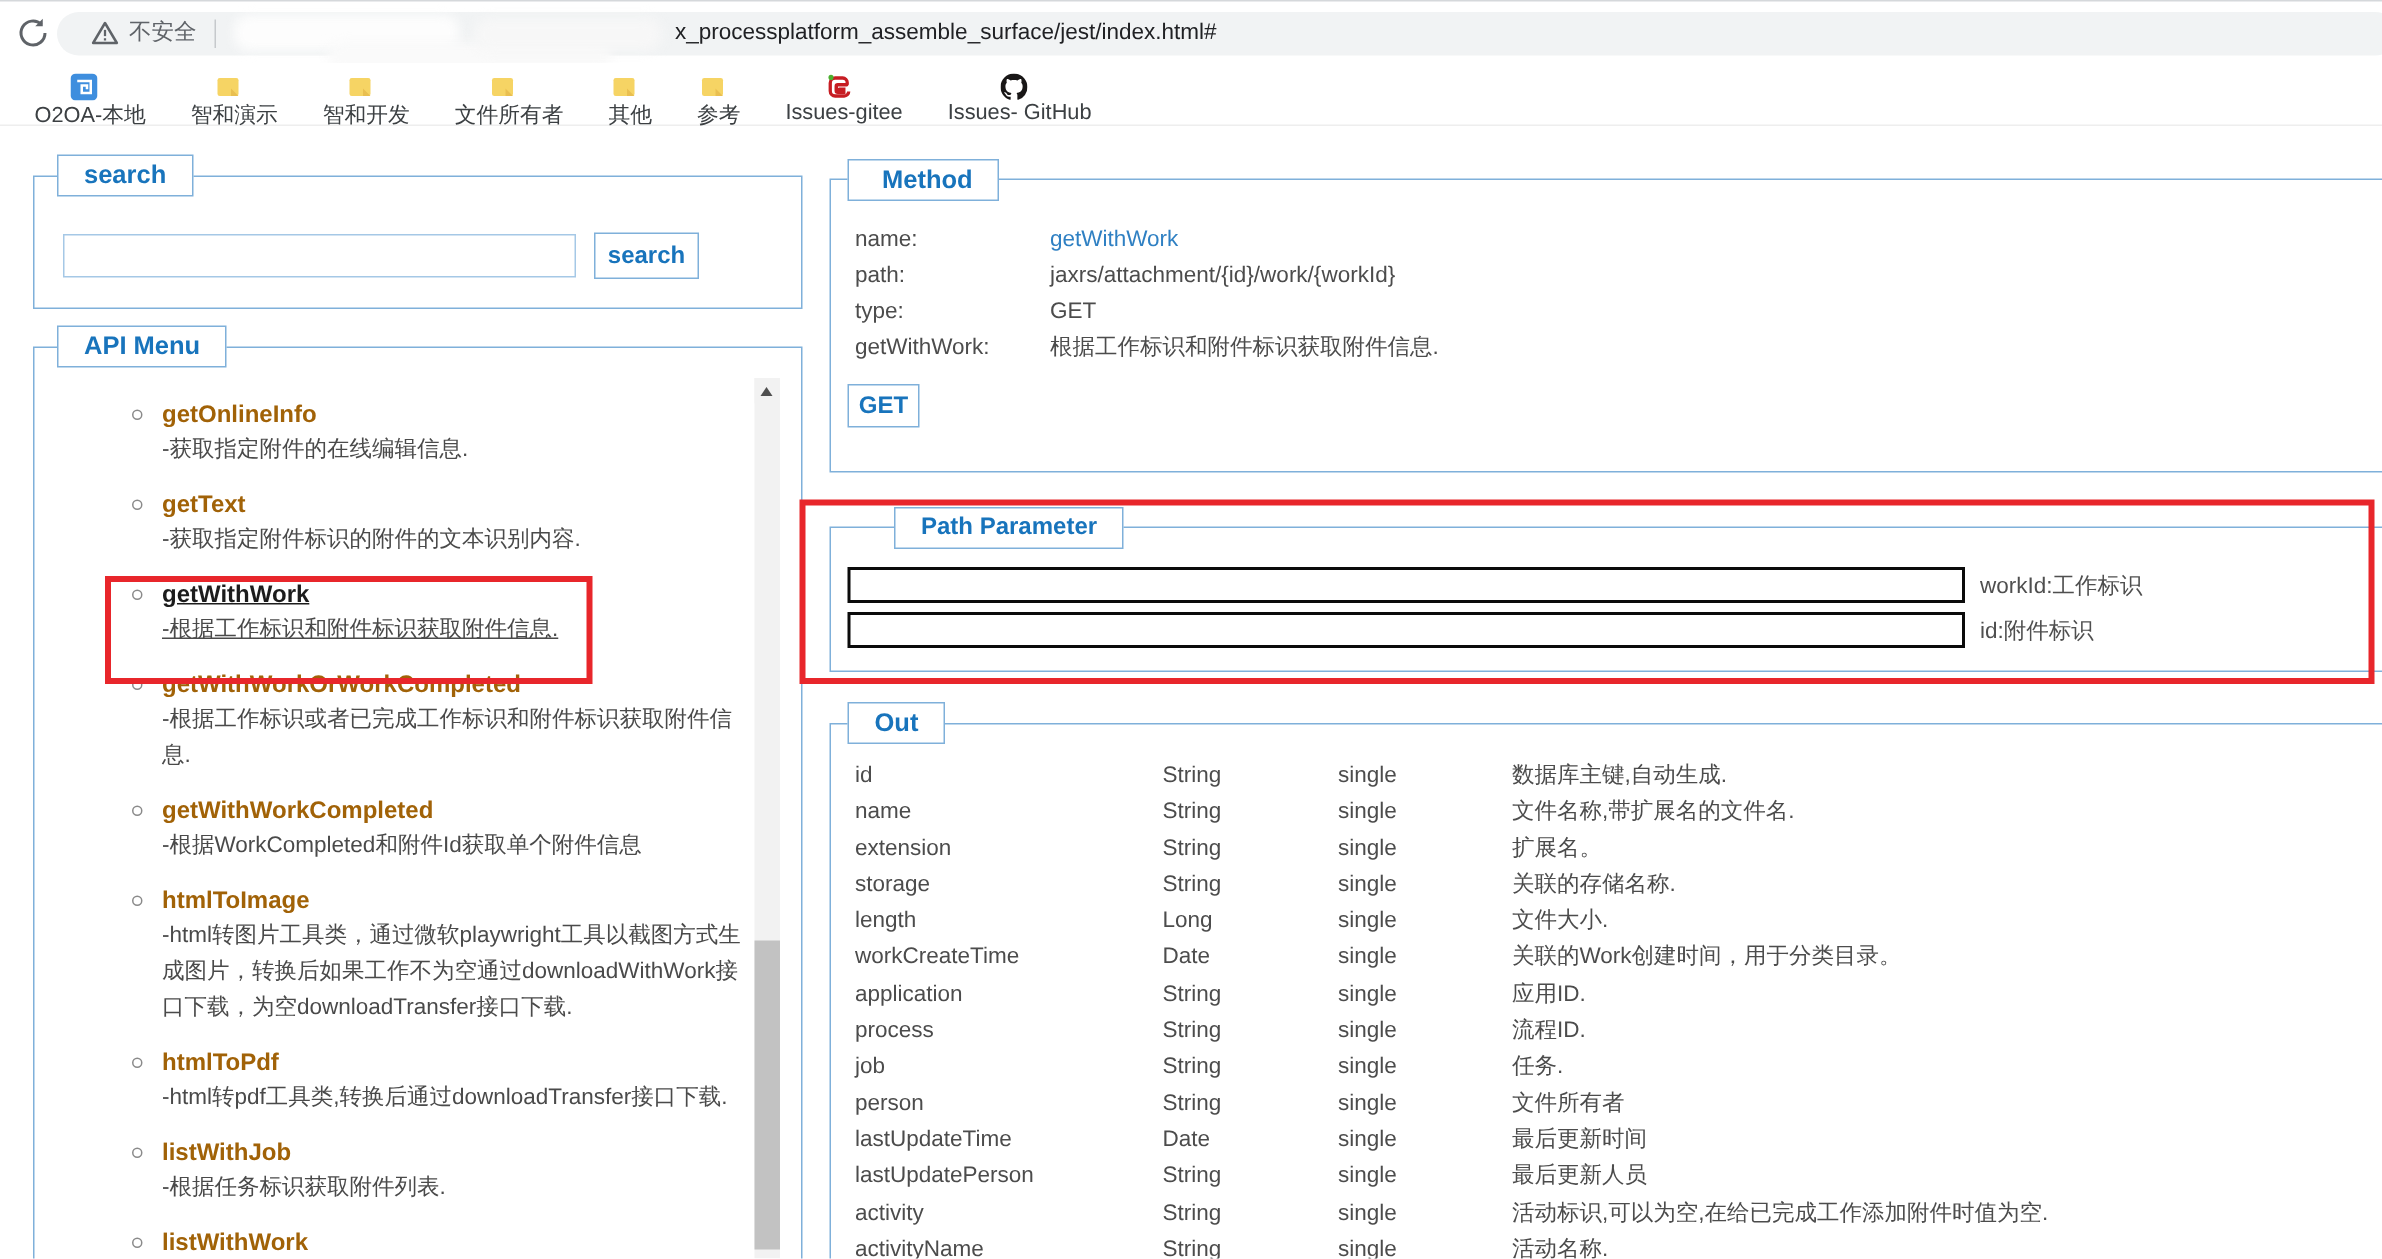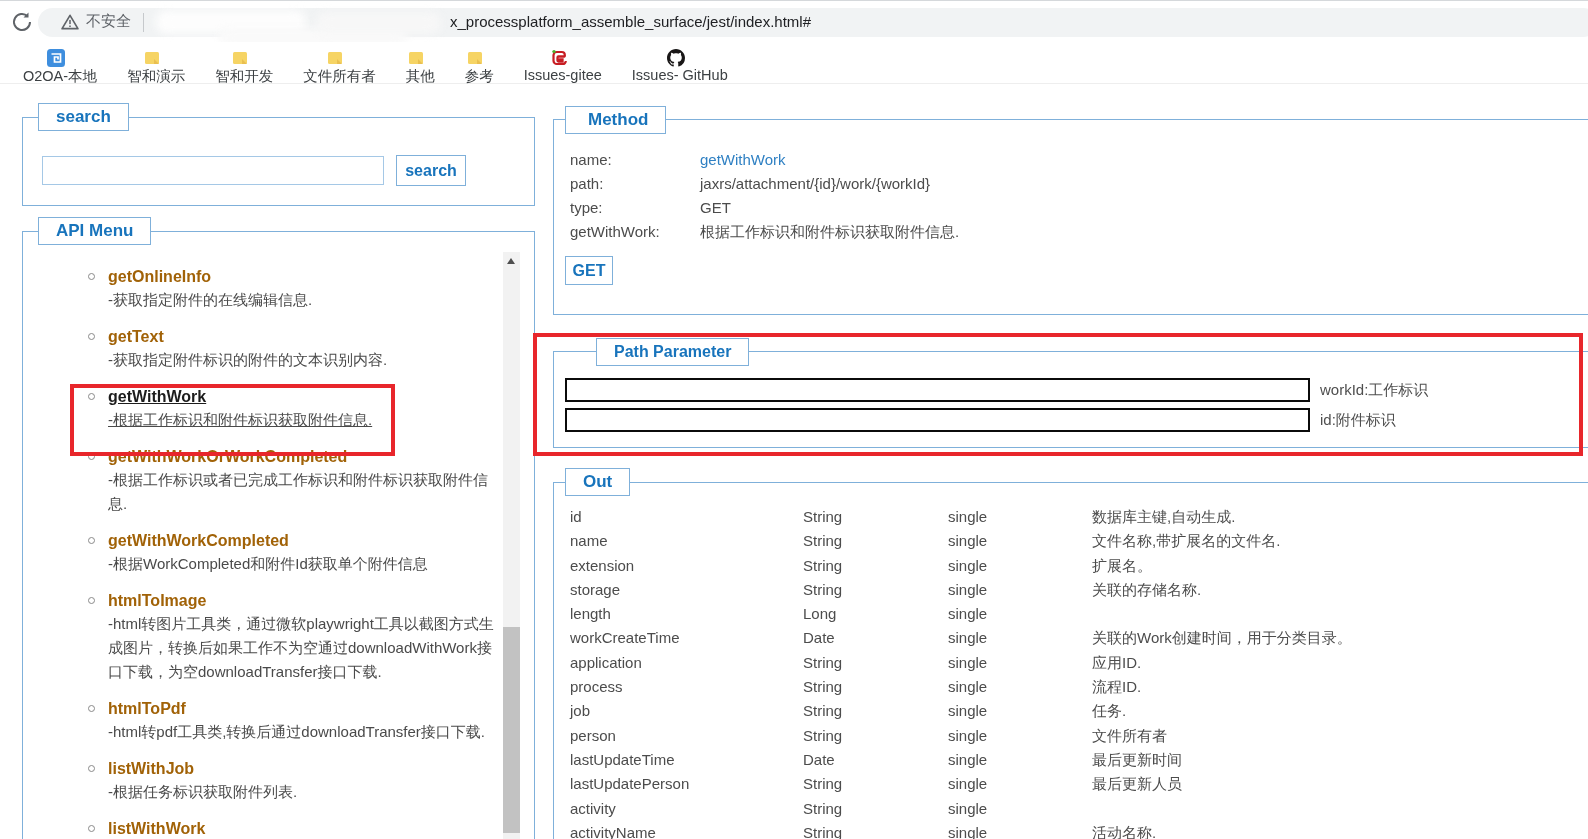--- a/index.html
+++ b/index.html
@@ -57,21 +57,21 @@
   .m-row { display:flex; line-height:24px; font-size:15px; }
   .m-label { width:130px; color:#4c4c4c; }
   .m-value { color:#4c4c4c; }
   .m-value.link { color:#2f80c3; cursor:pointer; }
   .get-btn { position:absolute; left:565px; top:256px; width:48px; height:29px; font-size:16px; z-index:1; }
   
   .param-input { position:absolute; left:565px; width:745px; height:24px; border:2px solid #0b0b0b; background:#fff; padding:0 4px; font-size:14px; }
   .param-label { position:absolute; left:1320px; font-size:15px; color:#4f4f4f; white-space:nowrap; }
   
   .out-table { position:absolute; left:570px; top:505px; width:1010px; z-index:1; }
-  .out-row { display:flex; line-height:24.3px; font-size:15px; color:#4c4c4c;gap:28px; }
+  .out-row { display:flex; line-height:24.3px; font-size:15px; color:#4c4c4c; }
   .c-field { width:205px; } .c-type { width:117px; } .c-card { width:116px; } .c-desc { flex:1; white-space:nowrap; }
 </style>
 </head>
 <body>
 
 <div class="chrome-top">
   <div class="reload-btn">
     <svg viewBox="0 0 24 24" width="24" height="24">
         <path d="M17.6 6.3A8 8 0 1 0 20 12" fill="none" stroke="#5f6368" stroke-width="2"></path>
         <path d="M18.5 2.5v5h-5z" fill="#5f6368"></path>
@@ -241,20 +241,21 @@
     <div class="out-row">
       <span class="c-field">storage</span>
       <span class="c-type">String</span>
       <span class="c-card">single</span>
       <span class="c-desc">关联的存储名称.</span>
     </div>
     <div class="out-row">
       <span class="c-field">length</span>
       <span class="c-type">Long</span>
       <span class="c-card">single</span>
+      <span class="c-desc">文件大小.</span>
     </div>
     <div class="out-row">
       <span class="c-field">workCreateTime</span>
       <span class="c-type">Date</span>
       <span class="c-card">single</span>
       <span class="c-desc">关联的Work创建时间，用于分类目录。</span>
     </div>
     <div class="out-row">
       <span class="c-field">application</span>
       <span class="c-type">String</span>
@@ -288,20 +289,21 @@
     <div class="out-row">
       <span class="c-field">lastUpdatePerson</span>
       <span class="c-type">String</span>
       <span class="c-card">single</span>
       <span class="c-desc">最后更新人员</span>
     </div>
     <div class="out-row">
       <span class="c-field">activity</span>
       <span class="c-type">String</span>
       <span class="c-card">single</span>
+      <span class="c-desc">活动标识,可以为空,在给已完成工作添加附件时值为空.</span>
     </div>
     <div class="out-row">
       <span class="c-field">activityName</span>
       <span class="c-type">String</span>
       <span class="c-card">single</span>
       <span class="c-desc">活动名称.</span>
     </div>
   </div>
 
 </body></html>

